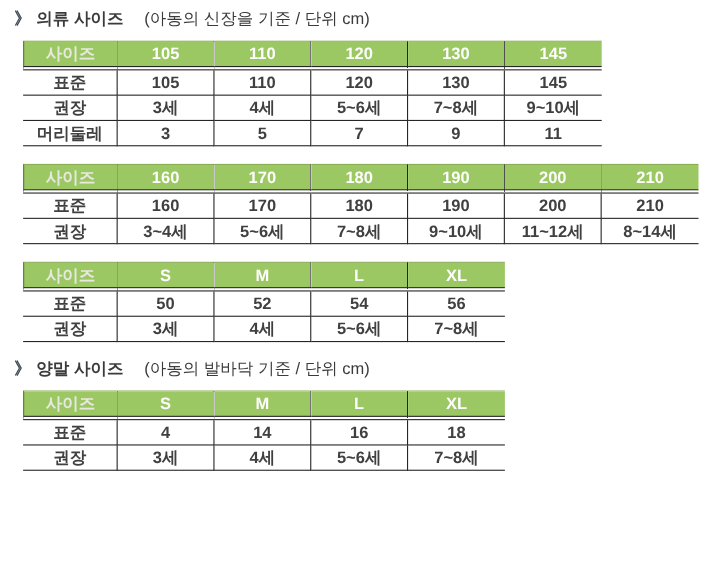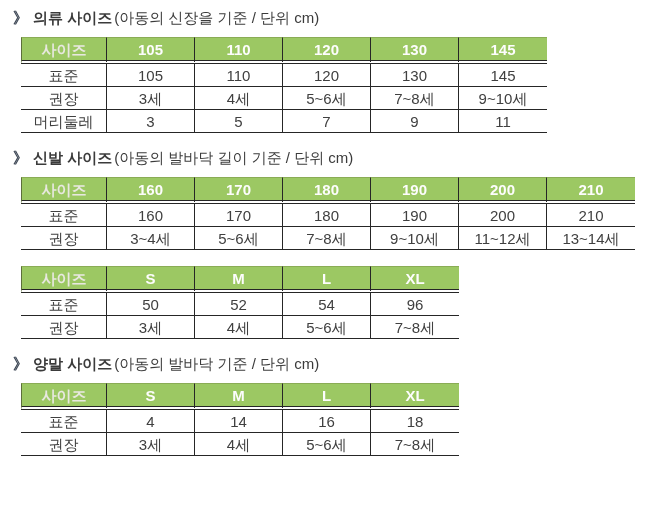--- a/index.html
+++ b/index.html
@@ -18,21 +18,21 @@
     font-family:"Liberation Sans","DejaVu Sans",sans-serif;
   }
   .doc{padding:9px 0 0 13px;}
   .size-section{margin-bottom:16px;}
   .section-title{
     margin:0 0 10px 0;
     font-size:15px;font-weight:normal;color:var(--title-text);
     line-height:18px;white-space:nowrap;
   }
   .chev{font-weight:bold;color:var(--chevron);margin-right:5px;}
-  .title-name{font-weight:bold;margin-right:2px;}
+  .title-name{font-weight:bold;margin-right:19px;}
   .title-desc{font-weight:normal;}
   table.size-table{
     border-collapse:separate;border-spacing:0;
     margin-left:8px;
   }
   th,td{
     padding:0 2px;text-align:center;font-size:15px;line-height:1;
     overflow:hidden;white-space:nowrap;
   }
   thead th{
@@ -42,21 +42,21 @@
     border-top:1px solid #8aac55;
     border-bottom:4px double var(--border);
     font-weight:bold;color:var(--header-value-text);
   }
   thead th.label-col{color:var(--header-label-text);}
   thead th:first-child{border-left:1px solid #5c6f3a;}
   thead th:not(:last-child){border-right:1px solid var(--border);}
   tbody td{
     height:23px;
     border-bottom:1px solid var(--border);
-    color:var(--body-text);font-weight:normal;
+    color:var(--body-text);font-weight:bold;
   }
   tbody td:not(:last-child){border-right:1px solid var(--border);}
   .label-col{width:86px;}
   .value-col{width:88px;}
 </style>
 </head>
 <body>
 
 <div class="doc" id="doc-root">
   <section class="size-section">
@@ -95,21 +95,20 @@
             <td class="value-col">5</td>
             <td class="value-col">7</td>
             <td class="value-col">9</td>
             <td class="value-col">11</td>
           </tr>
         </tbody>
     </table>
   </section>
 
   <section class="size-section">
-    <h3 class="section-title"><span class="chev">》</span><span class="title-name">신발 사이즈</span><span class="title-desc">(아동의 발바닥 길이 기준 / 단위 cm)</span></h3>
     <table class="size-table">
       <thead>
         <tr>
             <th class="label-col">사이즈</th>
             <th class="value-col">160</th>
             <th class="value-col">170</th>
             <th class="value-col">180</th>
             <th class="value-col">190</th>
             <th class="value-col">200</th>
             <th class="value-col">210</th>
@@ -125,21 +124,21 @@
             <td class="value-col">200</td>
             <td class="value-col">210</td>
           </tr>
           <tr>
             <td class="label-col">권장</td>
             <td class="value-col">3~4세</td>
             <td class="value-col">5~6세</td>
             <td class="value-col">7~8세</td>
             <td class="value-col">9~10세</td>
             <td class="value-col">11~12세</td>
-            <td class="value-col">13~14세</td>
+            <td class="value-col">8~14세</td>
           </tr>
         </tbody>
     </table>
   </section>
 
   <section class="size-section">
     <table class="size-table">
       <thead>
         <tr>
             <th class="label-col">사이즈</th>
@@ -148,21 +147,21 @@
             <th class="value-col">L</th>
             <th class="value-col">XL</th>
           </tr>
       </thead>
       <tbody>
           <tr>
             <td class="label-col">표준</td>
             <td class="value-col">50</td>
             <td class="value-col">52</td>
             <td class="value-col">54</td>
-            <td class="value-col">96</td>
+            <td class="value-col">56</td>
           </tr>
           <tr>
             <td class="label-col">권장</td>
             <td class="value-col">3세</td>
             <td class="value-col">4세</td>
             <td class="value-col">5~6세</td>
             <td class="value-col">7~8세</td>
           </tr>
         </tbody>
     </table>

